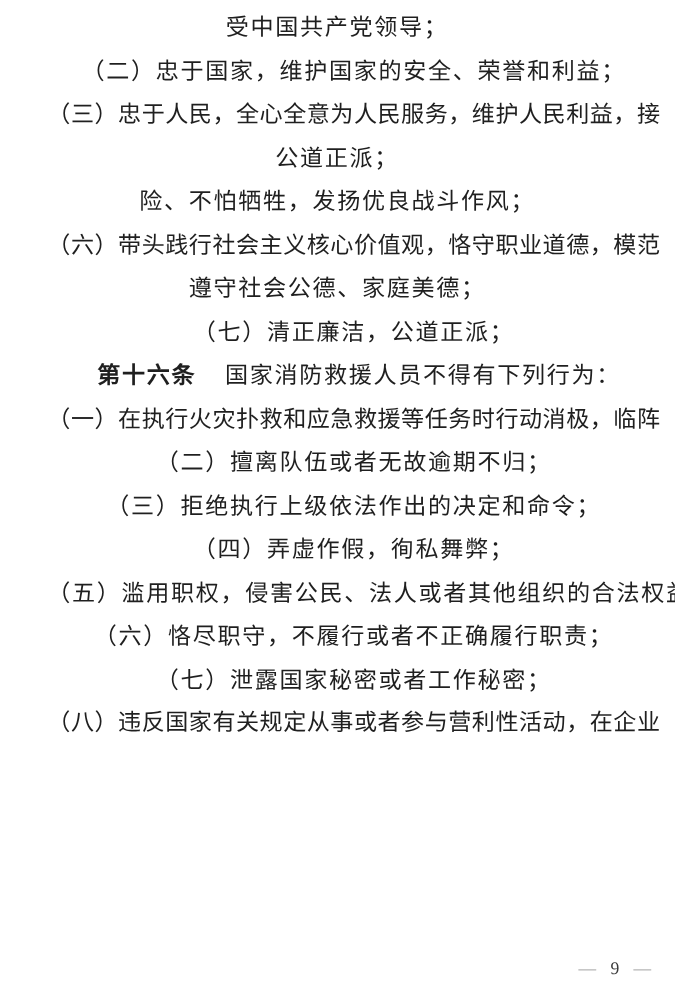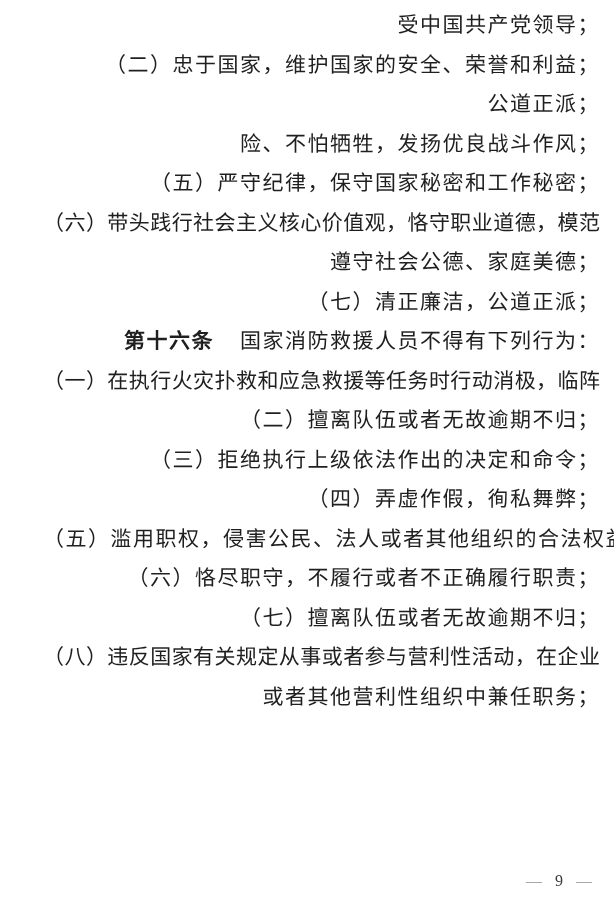--- a/index.html
+++ b/index.html
@@ -21,21 +21,21 @@
     left: 13px;
     right: 14px;
     top: 6px;
   }
   .line {
     font-size: 21px;
     line-height: 39.5px;
     height: 39.5px;
     letter-spacing: 1.5px;
     white-space: nowrap;
-    text-align: right;
+    text-align: center;
   }
   .line.indent {
     text-indent: 30px;
   }
   .line.article-indent {
     text-indent: 40px;
   }
   .line.justify {
     letter-spacing: normal;
     text-align: justify;
@@ -63,36 +63,35 @@
     margin: 0 13px;
   }
 </style>
 </head>
 <body>
 
 <div class="page">
   <div class="text-block">
     <div class="line">受中国共产党领导；</div>
     <div class="line indent">（二）忠于国家，维护国家的安全、荣誉和利益；</div>
+    <div class="line indent justify">（三）忠于人民，全心全意为人民服务，维护人民利益，接</div>
     <div class="line">公道正派；</div>
     <div class="line">险、不怕牺牲，发扬优良战斗作风；</div>
-    <div class="line indent">（五）严守纪律，保守国家秘密和工作秘密；</div>
     <div class="line indent justify">（六）带头践行社会主义核心价值观，恪守职业道德，模范</div>
     <div class="line">遵守社会公德、家庭美德；</div>
     <div class="line indent">（七）清正廉洁，公道正派；</div>
     <div class="line article-indent">
       <span class="term">第十六条</span><span>国家消防救援人员不得有下列行为：</span>
     </div>
     <div class="line indent justify">（一）在执行火灾扑救和应急救援等任务时行动消极，临阵</div>
     <div class="line indent">（二）擅离队伍或者无故逾期不归；</div>
     <div class="line indent">（三）拒绝执行上级依法作出的决定和命令；</div>
     <div class="line indent">（四）弄虚作假，徇私舞弊；</div>
     <div class="line indent">（五）滥用职权，侵害公民、法人或者其他组织的合法权益；</div>
     <div class="line indent">（六）恪尽职守，不履行或者不正确履行职责；</div>
-    <div class="line indent">（七）擅离队伍或者无故逾期不归；</div>
+    <div class="line indent">（七）泄露国家秘密或者工作秘密；</div>
     <div class="line indent justify">（八）违反国家有关规定从事或者参与营利性活动，在企业</div>
-    <div class="line">或者其他营利性组织中兼任职务；</div>
   </div>
 
   <div class="footer">
     <span class="dash">—</span><span class="num">9</span><span class="dash">—</span>
   </div>
 </div>
 
 </body></html>

